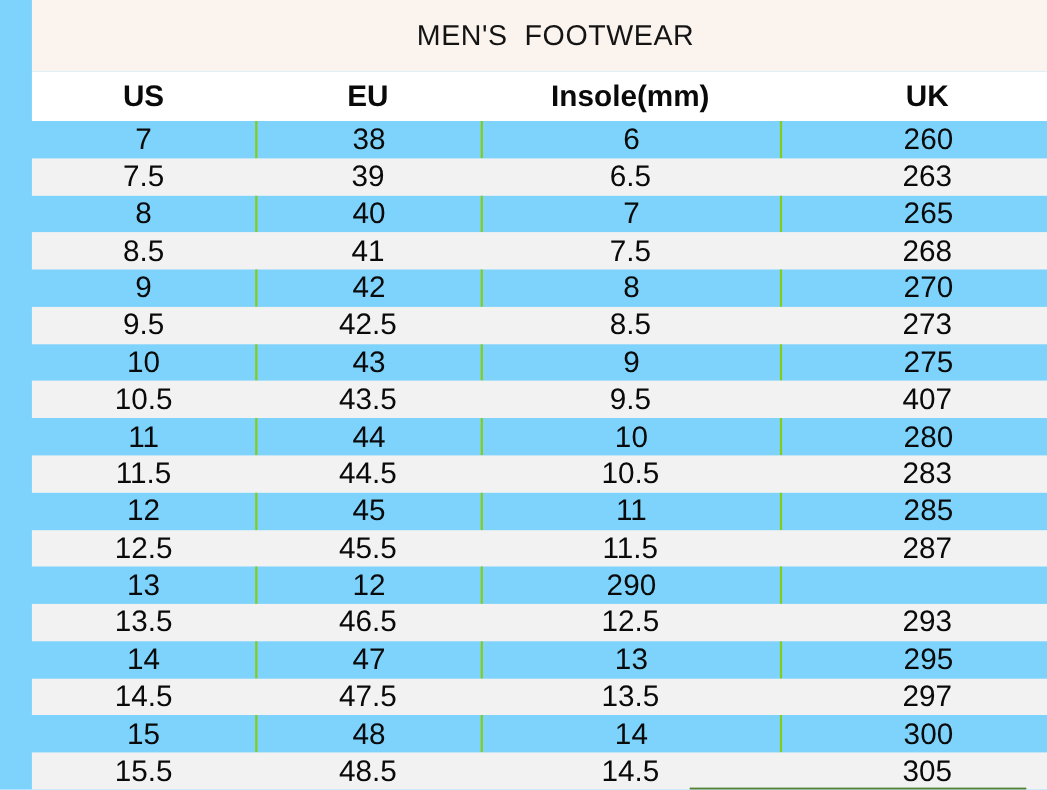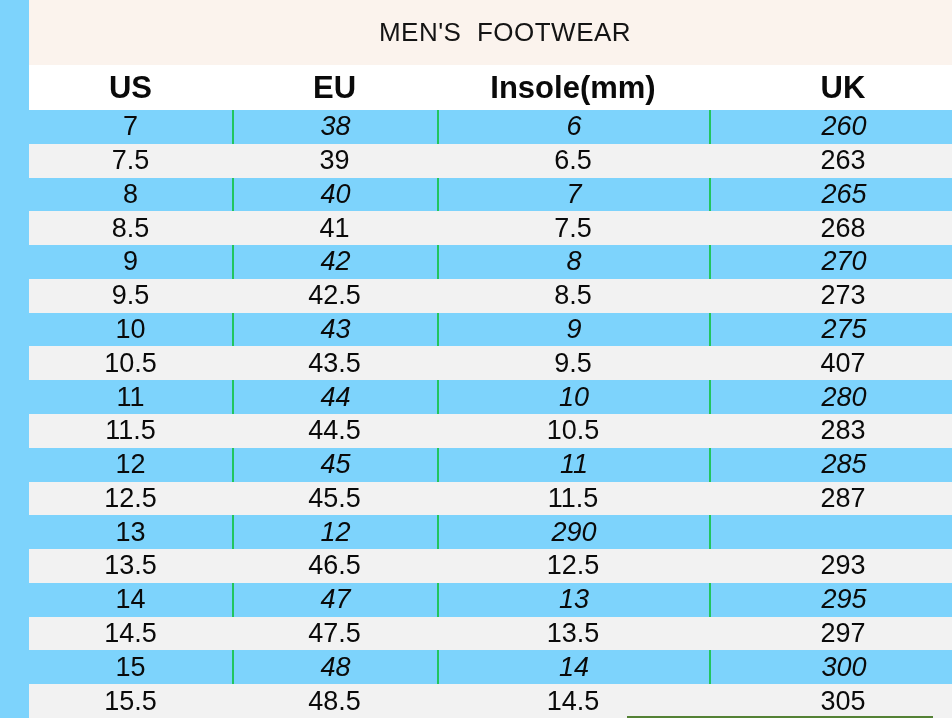--- a/index.html
+++ b/index.html
@@ -31,41 +31,41 @@
   .header-row {
     height: 45px;
     background: #ffffff;
     display: grid;
     grid-template-columns: 203px 205px 272px 268px 4px;
     align-items: center;
   }
   .header-cell {
     text-align: center;
     font-weight: 700;
-    font-size: 31px;
+    font-size: 27px;
   }
   .rows {
     height: 608px;
     display: grid;
     grid-template-rows: repeat(18, 1fr);
   }
   .row {
     display: grid;
     grid-template-columns: 203px 205px 272px 268px 4px;
   }
   .row.gray { background: #f2f2f2; }
   .cell {
     display: flex;
     align-items: center;
     justify-content: center;
     font-size: 27px;
     box-sizing: border-box;
     overflow: hidden;
   }
-  .row.white .cell + .cell { border-left: 2px solid #22c55e; font-style: italic; }
+  .row.white .cell + .cell { border-left: 2px solid #84cc16; }
   .accent-line {
     position: absolute;
     left: 627px;
     bottom: 0;
     width: 306px;
     height: 2px;
     background: #548235;
   }
 </style>
 </head>

